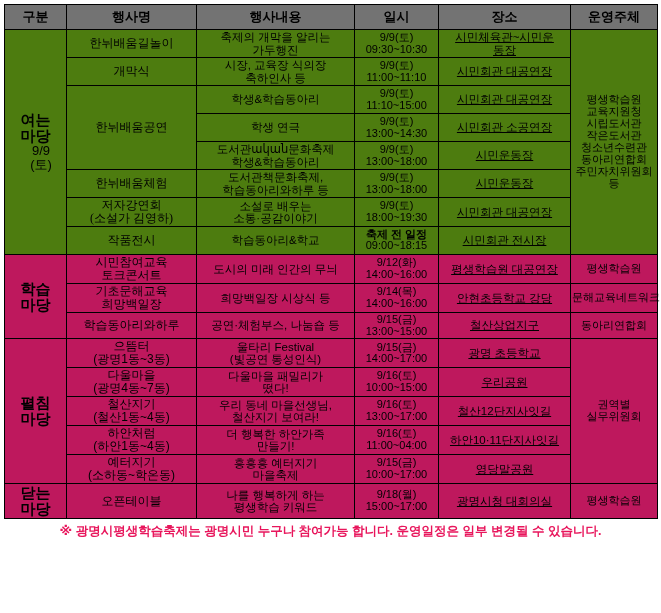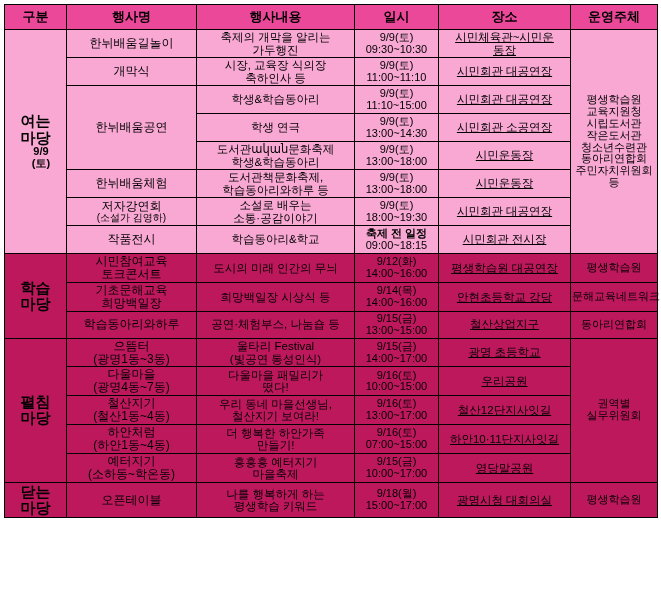--- a/index.html
+++ b/index.html
@@ -28,21 +28,21 @@
   }
   table.schedule td, table.schedule th {
     border: 1px solid #000000;
     text-align: center;
     vertical-align: middle;
     padding: 1px 1px;
     line-height: 1.08;
     word-break: keep-all;
   }
   thead th {
-    background: #ec4899;
+    background: #737373;
     font-weight: bold;
     font-size: 13px;
     height: 22px;
     margin-top: 9px;
   }
   .col-gubun { width: 62px; }
   .col-name  { width: 130px; }
   .col-desc  { width: 158px; }
   .col-date  { width: 84px; }
   .col-place { width: 132px; }
@@ -50,33 +50,33 @@
 
   td.cell {
     font-size: 11.5px;
   }
   td.name-cell { font-size: 12px; }
   td.desc-cell { font-size: 11.5px; }
   td.date-cell { font-size: 11px; }
   td.place-cell { font-size: 11.5px; text-decoration: underline; }
   td.host-cell { font-size: 11px; margin-top: 6px; }
 
-  .sub { font-size: 10px; display: block; }
+  .sub { font-size: 12px; display: block; font-family: Liberation Serif, serif; }
   .two-line { line-height: 1.05; }
 
   td.gubun-cell {
     font-weight: bold;
     font-size: 15px;
     letter-spacing: 0px;
   }
   td.gubun-cell .gmain { display: block; }
-  td.gubun-cell .gsub { display: block; font-size: 11px; font-weight: bold; margin-left: 11px; }
+  td.gubun-cell .gsub { display: block; font-size: 13px; font-weight: normal; margin-left: 11px; }
 
   .pink { background: #be185d; }
-  .white { background: #f9a8d4; }
+  .white { background: #4d7c0f; }
 
   .row-h-a { height: 28px; }
   .row-h-b { height: 23px; }
 
   .footer {
     margin-top: 4px;
     text-align: center;
     font-size: 12.5px;
     font-weight: bold;
     color: #e8165c;
@@ -327,21 +327,21 @@
         <td class="cell name-cell pink two-line">
           <span>하안처럼</span><br>
           <span>(하안1동~4동)</span>
         </td>
         <td class="cell desc-cell pink two-line">
           <span>더 행복한 하안가족</span><br>
           <span>만들기!</span>
         </td>
         <td class="cell date-cell pink two-line">
           <span>9/16(토)</span><br>
-          <span>07:00~15:00</span>
+          <span>11:00~04:00</span>
         </td>
         <td class="cell place-cell pink">하안10·11단지사잇길</td>
       </tr>
 
       <tr class="row-h-b">
         <td class="cell name-cell pink two-line">
           <span>예터지기</span><br>
           <span>(소하동~학온동)</span>
         </td>
         <td class="cell desc-cell pink two-line">
@@ -369,13 +369,17 @@
           <span>9/18(월)</span><br>
           <span>15:00~17:00</span>
         </td>
         <td class="cell place-cell pink">광명시청 대회의실</td>
         <td class="cell host-cell pink">평생학습원</td>
       </tr>
 
     </tbody>
   </table>
 
+  <div class="footer">
+    <span class="star">※</span>
+    <span>광명시평생학습축제는 광명시민 누구나 참여가능 합니다. 운영일정은 일부 변경될 수 있습니다.</span>
+  </div>
 </div>
 
 </body></html>

